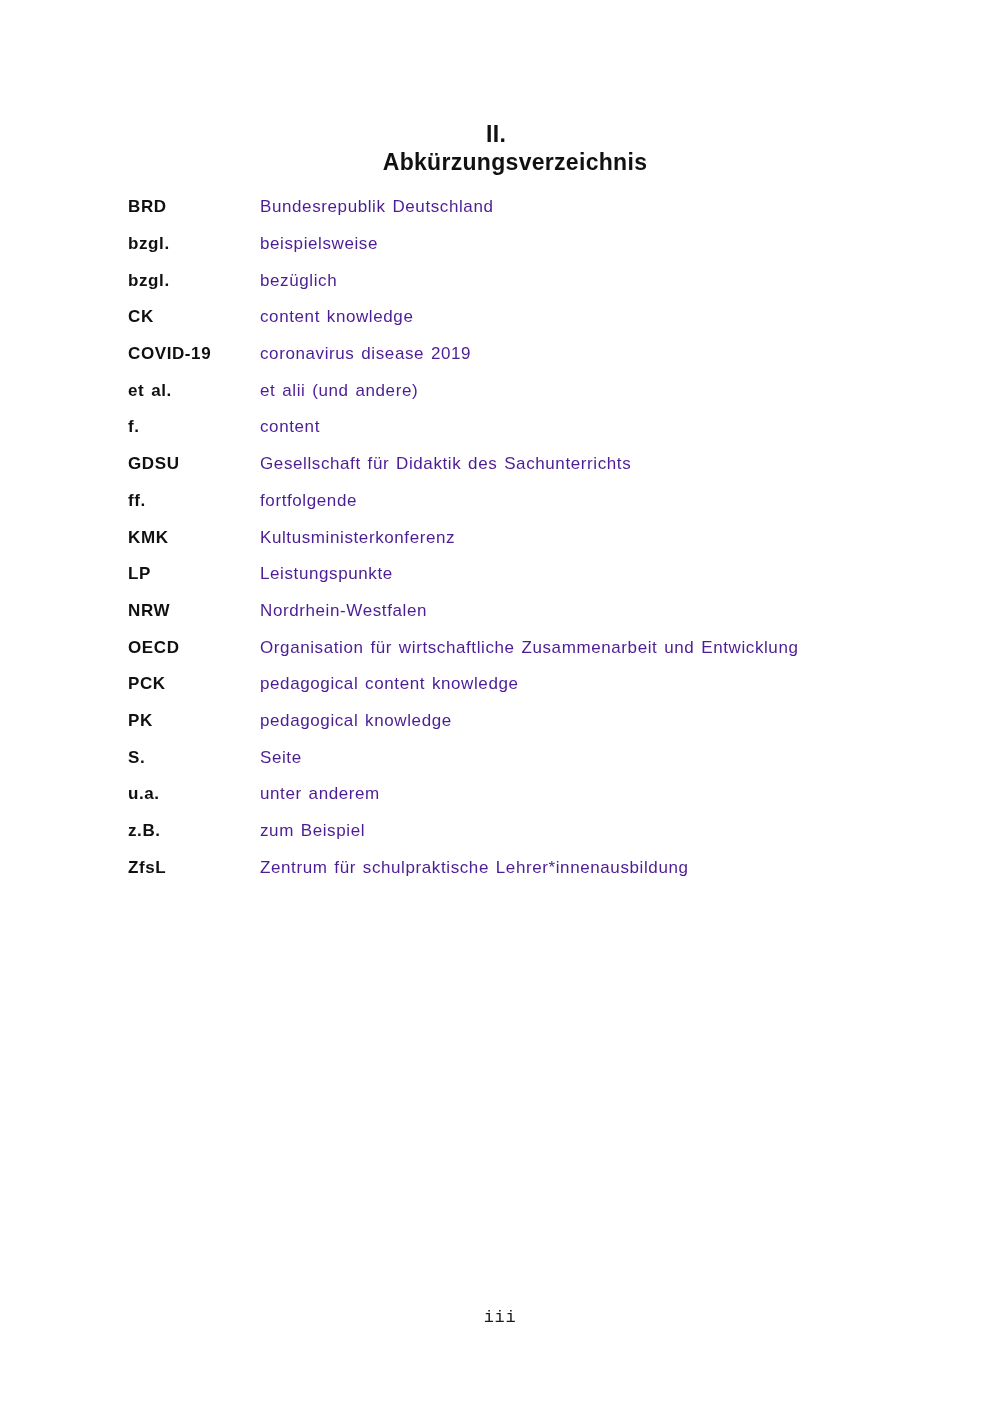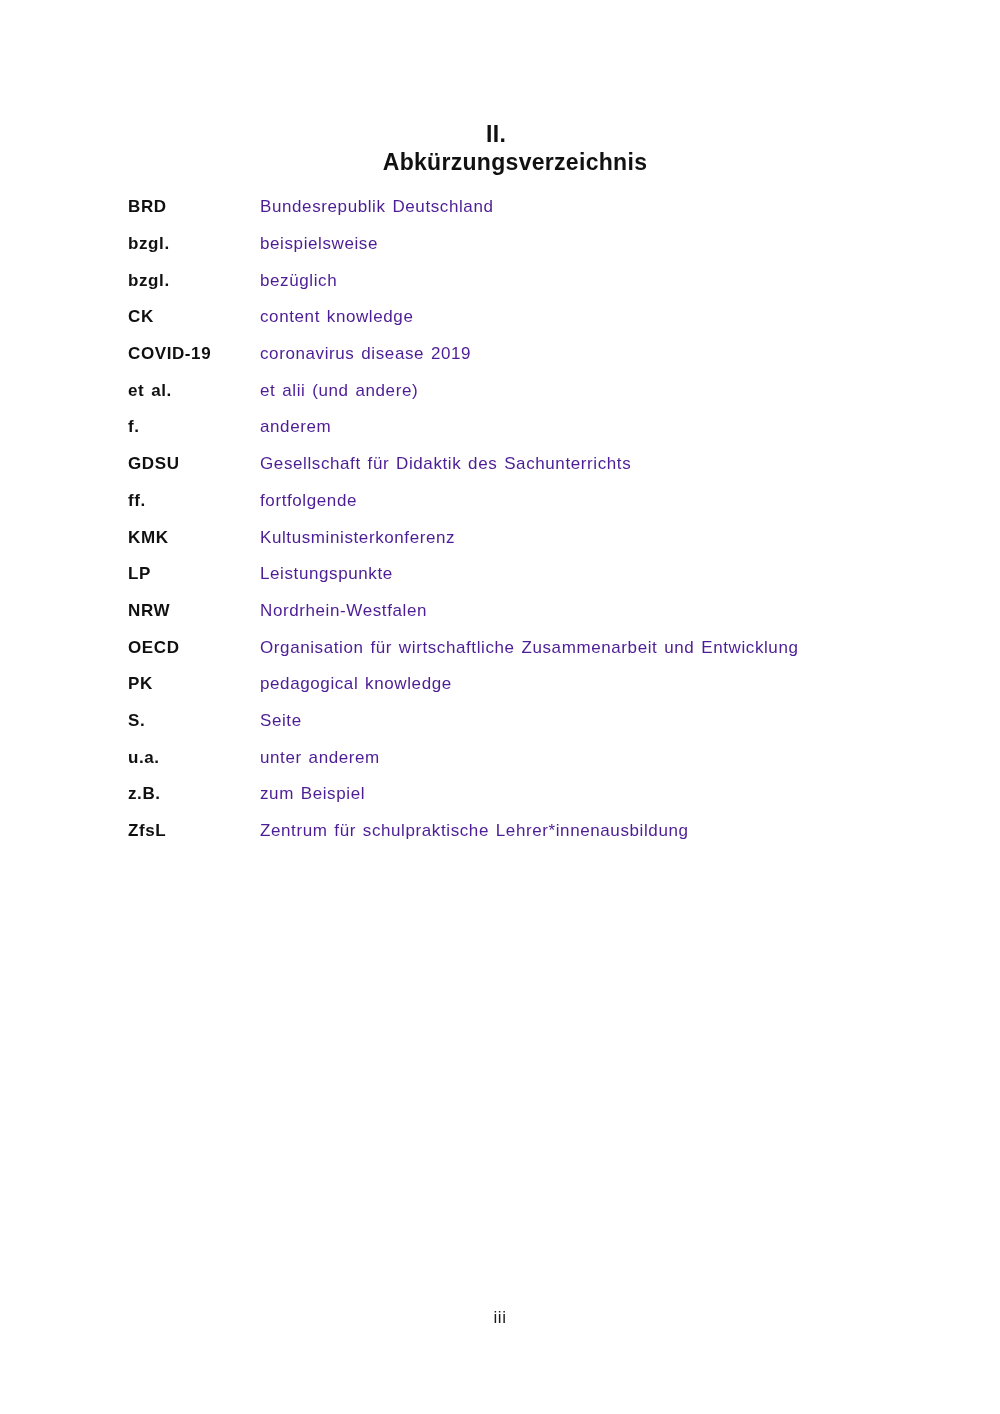--- a/index.html
+++ b/index.html
@@ -62,20 +62,21 @@
   }
   .page-footer {
     position: absolute;
     left: 0;
     right: 0;
     top: 1308px;
     text-align: center;
     font-size: 17px;
     letter-spacing: 0.6px;
     color: #1a1a1a;
+    font-family: Liberation Mono, monospace;
   }
 </style>
 </head>
 <body>
 
 <div class="page">
   <div class="content">
     <h1 class="heading">
       <span class="heading-numeral">II.</span>
       <span class="heading-title">Abkürzungsverzeichnis</span>
@@ -100,21 +101,21 @@
         <div class="row">
           <span class="term">COVID-19</span>
           <span class="definition">coronavirus disease 2019</span>
         </div>
         <div class="row">
           <span class="term">et al.</span>
           <span class="definition">et alii (und andere)</span>
         </div>
         <div class="row">
           <span class="term">f.</span>
-          <span class="definition">anderem</span>
+          <span class="definition">content</span>
         </div>
         <div class="row">
           <span class="term">GDSU</span>
           <span class="definition">Gesellschaft für Didaktik des Sachunterrichts</span>
         </div>
         <div class="row">
           <span class="term">ff.</span>
           <span class="definition">fortfolgende</span>
         </div>
         <div class="row">
@@ -125,20 +126,24 @@
           <span class="term">LP</span>
           <span class="definition">Leistungspunkte</span>
         </div>
         <div class="row">
           <span class="term">NRW</span>
           <span class="definition">Nordrhein-Westfalen</span>
         </div>
         <div class="row">
           <span class="term">OECD</span>
           <span class="definition">Organisation für wirtschaftliche Zusammenarbeit und Entwicklung</span>
+        </div>
+        <div class="row">
+          <span class="term">PCK</span>
+          <span class="definition">pedagogical content knowledge</span>
         </div>
         <div class="row">
           <span class="term">PK</span>
           <span class="definition">pedagogical knowledge</span>
         </div>
         <div class="row">
           <span class="term">S.</span>
           <span class="definition">Seite</span>
         </div>
         <div class="row">

